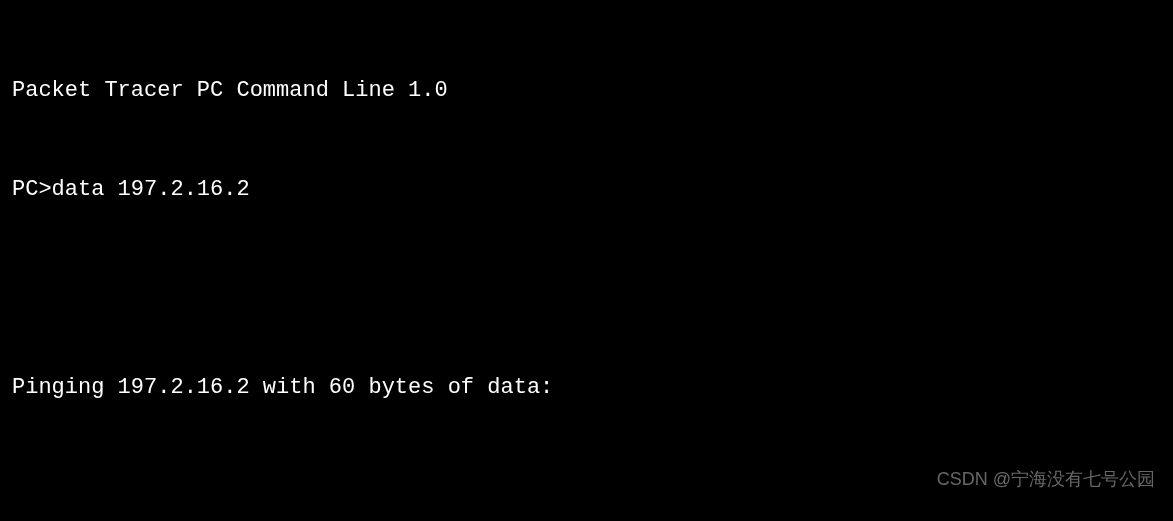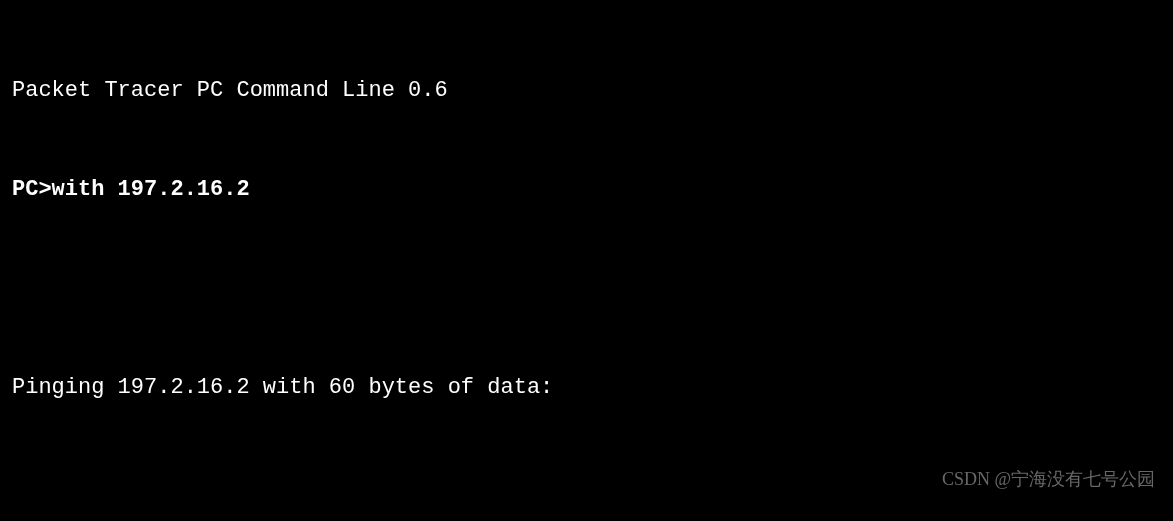--- a/index.html
+++ b/index.html
@@ -20,38 +20,37 @@
       position: relative;
     }
     .terminal {
       white-space: pre;
     }
     .line {
       display: block;
     }
     .prompt-line {
       display: flex;
-      font-weight: bold;
     }
     .watermark {
       position: absolute;
       bottom: 28px;
       right: 18px;
       color: #8a8a8a;
       font-size: 18px;
-      font-family: Liberation Serif, serif;
+      font-family: Liberation Sans, sans-serif;
       opacity: 0.75;
     }
   </style>
 </head>
 <body>
 
 <div class="terminal">
-  <span class="line">Packet Tracer PC Command Line 0.6</span>
-  <span class="line prompt-line"><span>PC&gt;</span><span>with 197.2.16.2</span></span>
+  <span class="line">Packet Tracer PC Command Line 1.0</span>
+  <span class="line prompt-line"><span>PC&gt;</span><span>data 197.2.16.2</span></span>
   <span class="line">&nbsp;</span>
   <span class="line">Pinging 197.2.16.2 with 60 bytes of data:</span>
   <span class="line">&nbsp;</span>
   
   
   
   
   
   
   

